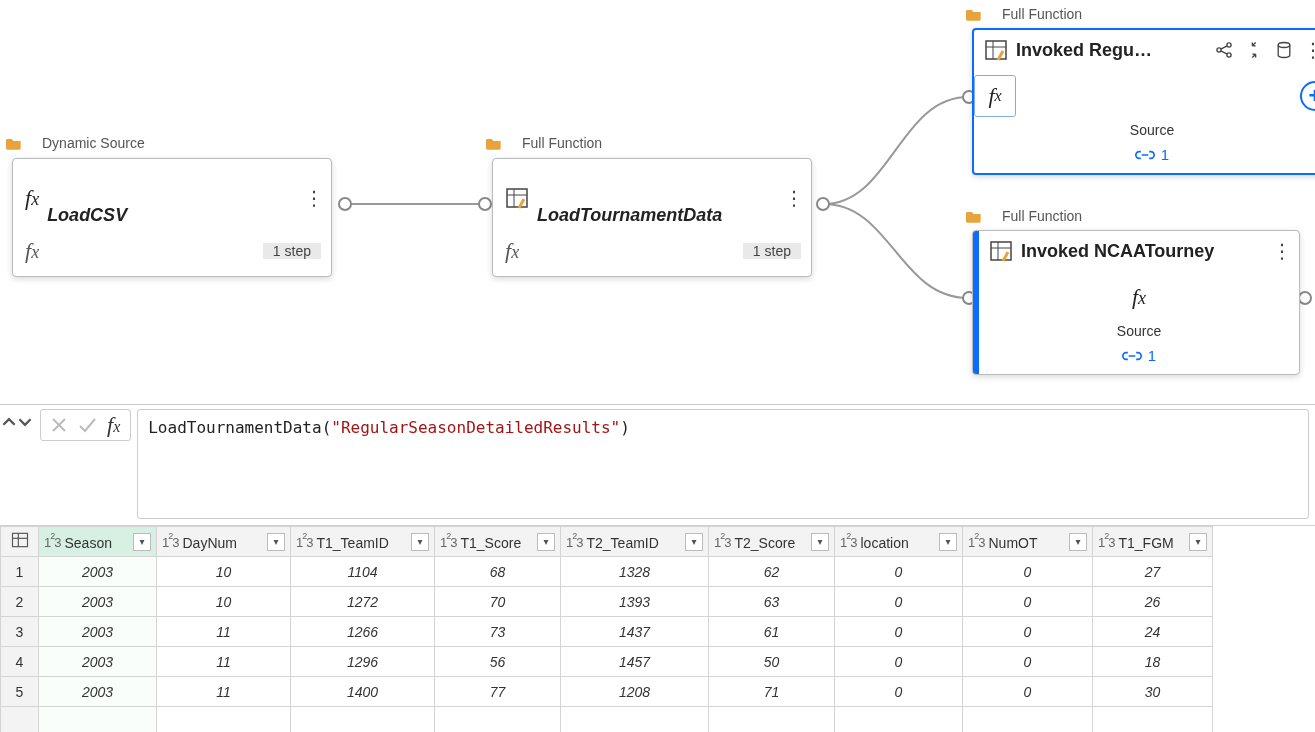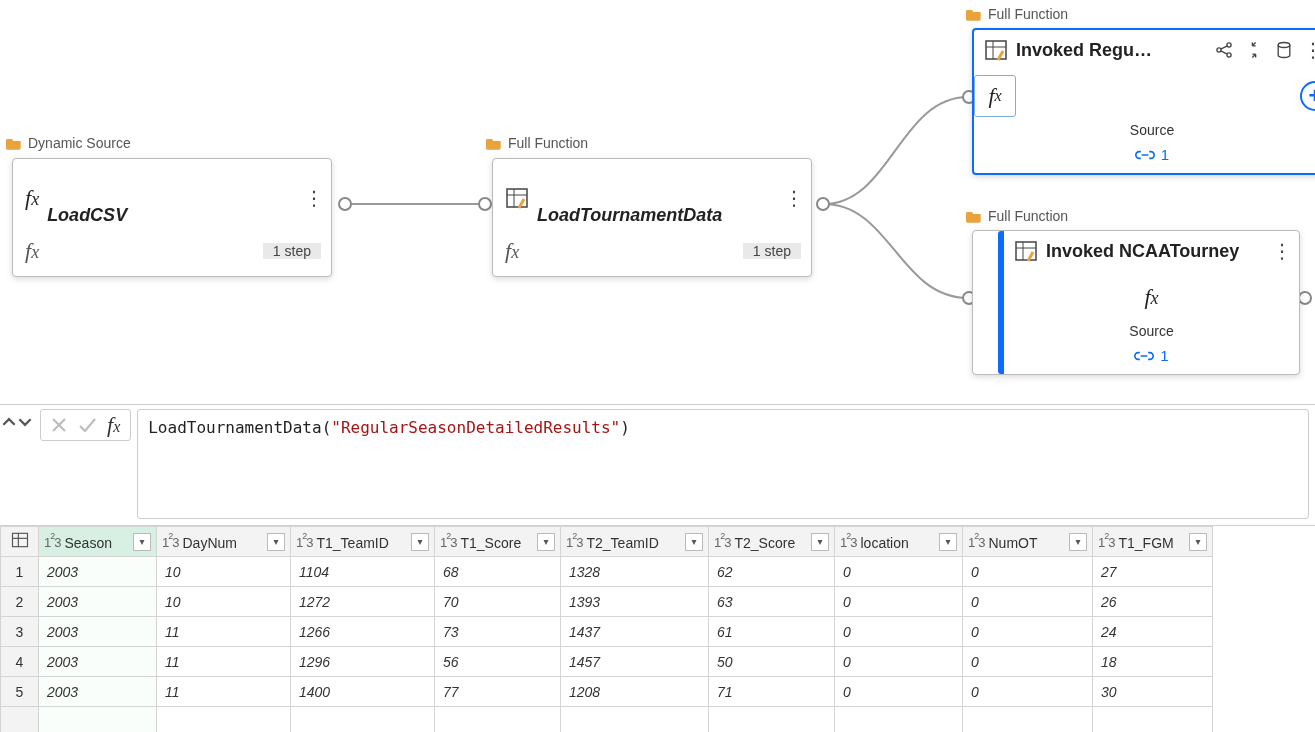--- a/index.html
+++ b/index.html
@@ -1,21 +1,21 @@
 <!DOCTYPE html>
 <html><head>
 <meta charset="utf-8">
 <style>
   * { box-sizing: border-box; }
   html, body { margin:0; padding:0; font-family: "Segoe UI", Arial, sans-serif; font-size:14px; color:#222; background:#fff; }
   body { width:1315px; height:732px; position:relative; overflow:hidden; }
   
   .diagram { position:relative; width:100%; height:395px; }
   svg.edges { position:absolute; top:0; left:0; width:1315px; height:395px; pointer-events:none; }
-  .folder-label { position:absolute; display:flex; align-items:center; gap:6px; font-size:14px; color:#555; }
+  .folder-label { position:absolute; display:flex; align-items:center; gap:20px; font-size:14px; color:#555; }
   .folder-icon { width:16px; height:14px; }
   .node { position:absolute; border:1px solid #bbb; border-radius:4px; background:#fff; box-shadow:0 2px 6px rgba(0,0,0,0.15); }
   .node.selected { border:2.5px solid #0b6cff; }
   .blue-bar { width:6px; background:#0b6cff; border-radius:3px 0 0 3px; }
   .node-head { display:flex; align-items:center; padding:10px 6px 4px 12px; gap:8px; }
   .node-head.tight { padding:8px 6px 4px 10px; }
   .node-title { font-size:18px; font-weight:600; color:#222; flex:1; white-space:nowrap; overflow:hidden; text-overflow:ellipsis; }
   .node-title.italic { font-style:italic;margin-top:36px; }
   .kebab { width:22px; height:22px; display:flex; align-items:center; justify-content:center; cursor:pointer; }
   .dots::before { content:'⋮'; font-size:20px; color:#444; }
@@ -48,21 +48,21 @@
   table { border-collapse:collapse; table-layout:fixed; }
   th, td { border:1px solid #d4d4d4; font-size:14px; height:30px; }
   th { background:#f3f3f3; font-weight:normal; color:#333; }
   th.corner { width:38px; background:#f3f3f3; }
   th .hcell { display:flex; align-items:flex-end; gap:4px; padding:0 4px; }
   .type123 { color:#666; font-size:13px; letter-spacing:-1px; }
   .type123 sup { font-size:9px; position:relative; top:-3px;}
   .colname { flex:1; text-align:left; white-space:nowrap; overflow:hidden; text-overflow:ellipsis;}
   .dd { width:18px; height:18px; border:1px solid #bbb; display:flex; align-items:center; justify-content:center; color:#555; font-size:10px; background:#fff; cursor:pointer;}
   td.rownum { background:#f3f3f3; text-align:center; color:#333; width:38px;}
-  td.cell { text-align:left; padding:0 8px; font-style:italic; color:#333; }
+  td.cell { text-align:center; padding:0 8px; font-style:italic; color:#333; }
   th.sel { background:#d7f0e3; }
   td.selcol { background:#fafefb; }
   .tbl-icon svg { width:20px; height:20px; }
 </style>
 </head>
 <body>
 
 <div class="diagram">
 
   <svg class="edges">
@@ -175,21 +175,21 @@
       <div class="mini-label">Source</div>
       <div class="link-count">
         <svg width="20" height="14" viewBox="0 0 24 16" fill="none" stroke="#0b6cff" stroke-width="2">
             <path d="M8 8 a4 4 0 0 1 0-0 M7 4 h-2 a4 4 0 0 0 0 8 h2 M17 4 h2 a4 4 0 0 1 0 8 h-2 M8 8 h8"></path>
           </svg>
         <span>1</span>
       </div>
     </div>
   </div>
 
-  <div class="node" style="left:972px; top:230px; width:328px; display:flex;padding-left:25px;">
+  <div class="node" style="left:972px; top:230px; width:328px; display:flex;">
     <div class="blue-bar"></div>
     <div style="flex:1">
       <div class="node-head tight">
         <svg width="24" height="24">
             <rect x="2" y="3" width="20" height="18" fill="none" stroke="#444" stroke-width="1.5"></rect>
             <line x1="2" y1="9" x2="22" y2="9" stroke="#444"></line>
             <line x1="9" y1="3" x2="9" y2="21" stroke="#444"></line>
             <path d="M14 22 l5 -9" stroke="#e8a33d" stroke-width="3"></path>
           </svg>
         <span class="node-title">Invoked NCAATourney</span>

